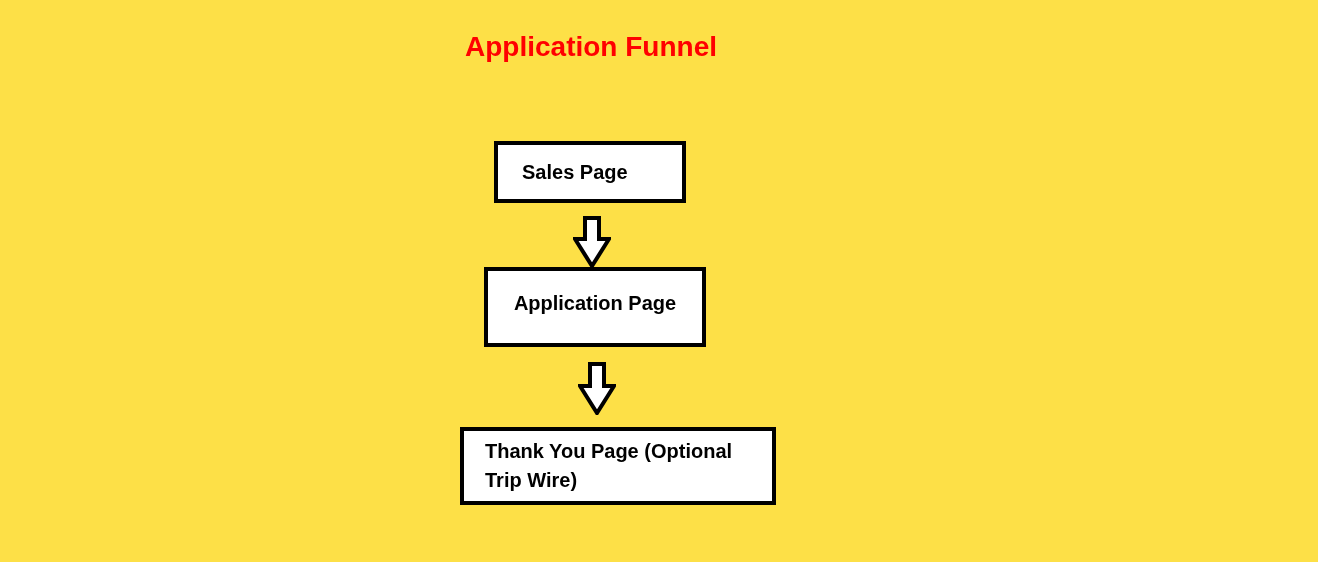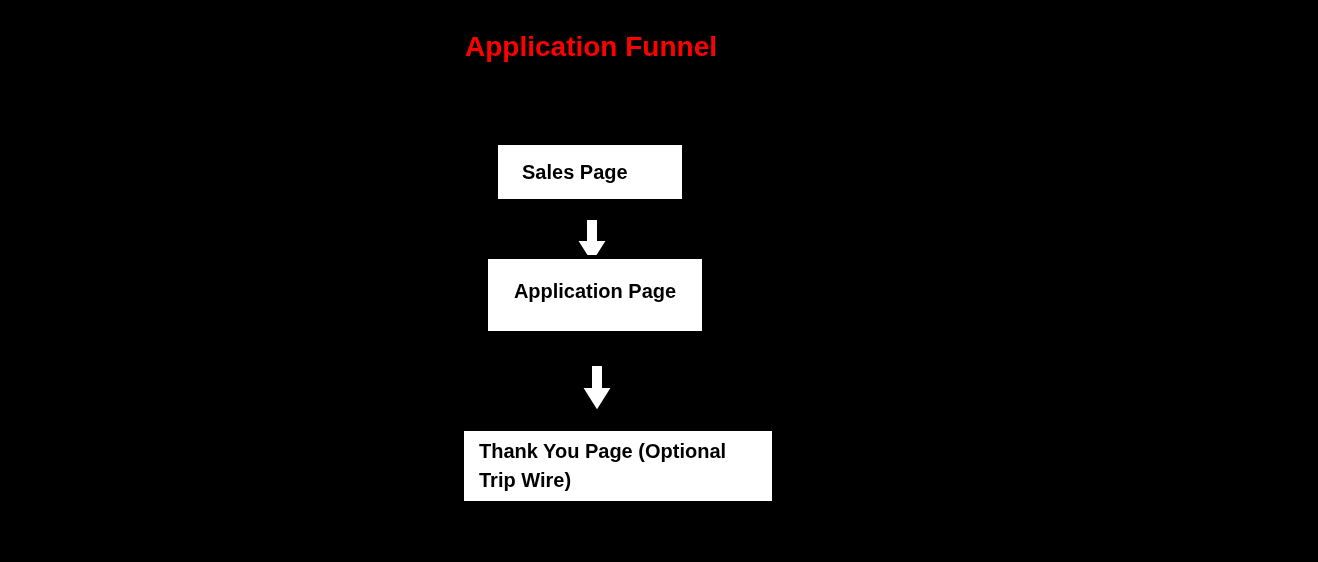--- a/index.html
+++ b/index.html
@@ -8,21 +8,21 @@
     height: 562px;
     background: #ffffff;
     font-family: "Liberation Sans", sans-serif;
     overflow: hidden;
     position: relative;
   }
   .canvas {
     position: absolute;
     left: 0; top: 0;
     width: 1318px; height: 562px;
-    background: #000000;
+    background: #fde047;
   }
   .diagram-title {
     position: absolute;
     left: 465px;
     top: 30px;
     font-size: 28px;
     font-weight: bold;
     color: #FF0000;
     white-space: nowrap;
     line-height: 33px;
@@ -37,30 +37,30 @@
     line-height: 29px;
     display: flex;
     align-items: center;
   }
   .node-sales {
     left: 494px; top: 141px;
     width: 192px; height: 62px;
     padding-left: 24px;
   }
   .node-application {
-    left: 484px; top: 255px;
+    left: 484px; top: 267px;
     width: 222px; height: 80px;
     justify-content: center;
     align-items: flex-start;
     padding-top: 18px;
   }
   .node-thankyou {
     left: 460px; top: 427px;
     width: 316px; height: 78px;
-    padding-left: 15px;
+    padding-left: 21px;
     padding-right: 18px;
   }
   .down-arrow {
     position: absolute;
   }
   .arrow-1 { left: 573px; top: 216px; }
   .arrow-2 { left: 578px; top: 362px; }
 </style>
 </head>
 <body>

